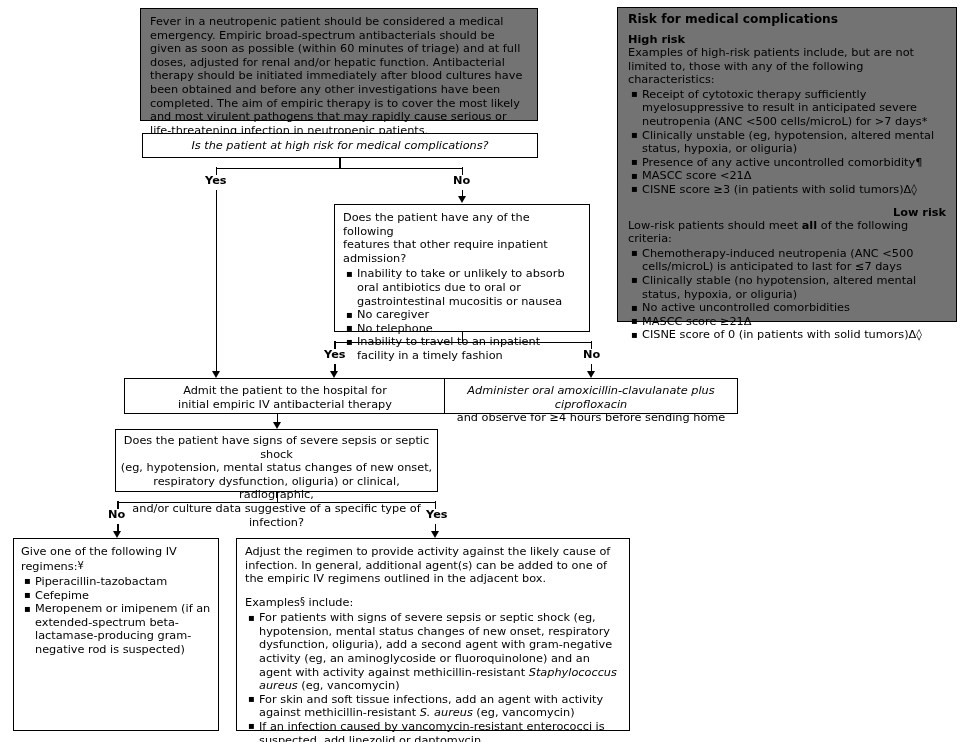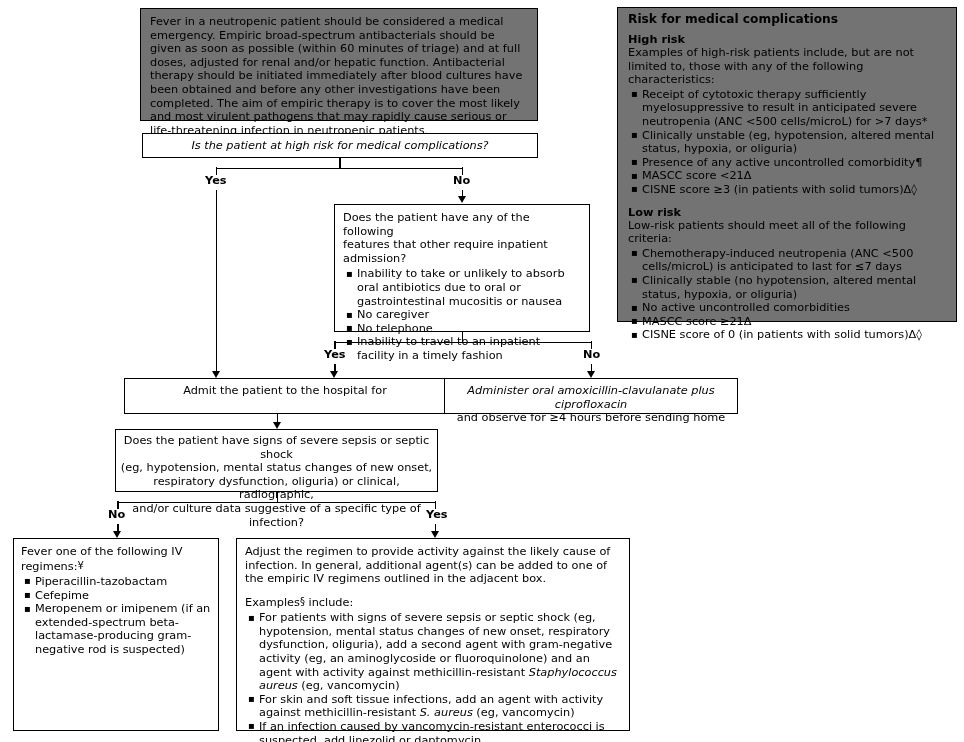--- a/index.html
+++ b/index.html
@@ -10,21 +10,21 @@
     -webkit-font-smoothing:antialiased;
   }
   .box{
     position:absolute;box-sizing:border-box;
     border:1.5px solid #000;background:#fff;
   }
   .box.shaded{background:#737373;}
   .box .pad{padding:6px 9px;}
   .t{font-size:11.3px;line-height:13.6px;}
   .ctr{text-align:center;}
-  b,.bold{font-weight:normal;}
+  b,.bold{font-weight:bold;}
   i,.ital{font-style:italic;}
   ul.bl{list-style:none;margin:1px 0 0 0;padding:0;}
   ul.bl>li{
     position:relative;padding-left:12px;margin-bottom:0px;
   }
   ul.bl>li:before{
     content:"\25AA";position:absolute;left:1px;top:-0.5px;font-size:10px;
   }
   ul.bl.ind>li{padding-left:14px;}
   ul.bl.ind>li:before{left:3px;}
@@ -57,21 +57,21 @@
     <div class="sub">High risk</div>
     <div class="t">Examples of high-risk patients include, but are not limited to, those with any of the following characteristics:</div>
     <ul class="bl t ind">
       <li>Receipt of cytotoxic therapy sufficiently myelosuppressive to result in anticipated severe neutropenia (ANC &lt;500 cells/microL) for &gt;7 days*</li>
       <li>Clinically unstable (eg, hypotension, altered mental status, hypoxia, or oliguria)</li>
       <li>Presence of any active uncontrolled comorbidity¶</li>
       <li>MASCC score &lt;21Δ</li>
       <li>CISNE score ≥3 (in patients with solid tumors)Δ◊</li>
     </ul>
 
-    <div class="sub" style="margin-top:9px;">Low risk</div>
+    <div class="sub" style="margin-top:9px;text-align:right;">Low risk</div>
     <div class="t"><span>Low-risk patients should meet </span><b>all</b><span> of the following criteria:</span></div>
     <ul class="bl t ind">
       <li>Chemotherapy-induced neutropenia (ANC &lt;500 cells/microL) is anticipated to last for ≤7 days</li>
       <li>Clinically stable (no hypotension, altered mental status, hypoxia, or oliguria)</li>
       <li>No active uncontrolled comorbidities</li>
       <li>MASCC score ≥21Δ</li>
       <li>CISNE score of 0 (in patients with solid tumors)Δ◊</li>
     </ul>
   </div>
 </div>
@@ -112,20 +112,21 @@
 <div class="vline" style="left:590.5px;top:341px;height:8px;"></div>
 <div class="lbl" style="left:324px;top:349px;">Yes</div>
 <div class="lbl" style="left:583px;top:349px;">No</div>
 <div class="vline" style="left:334px;top:364px;height:8px;"></div>
 <div class="arrow" style="left:330.2px;top:371px;"></div>
 <div class="vline" style="left:590.5px;top:364px;height:8px;"></div>
 <div class="arrow" style="left:586.7px;top:371px;"></div>
 
 <div class="box" style="left:124px;top:378px;width:322px;height:36px;">
   <div class="t ctr" style="padding-top:5px;">Admit the patient to the hospital for</div>
+  <div class="t ctr">initial empiric IV antibacterial therapy</div>
 </div>
 
 <div class="box" style="left:444px;top:378px;width:294px;height:36px;">
   <div class="t ctr" style="padding-top:5px;font-style:italic;">Administer oral amoxicillin-clavulanate plus ciprofloxacin</div>
   <div class="t ctr">and observe for ≥4 hours before sending home</div>
 </div>
 
 <div class="vline" style="left:276.5px;top:414px;height:9px;"></div>
 <div class="arrow" style="left:272.7px;top:422px;"></div>
 
@@ -142,21 +143,21 @@
 <div class="vline" style="left:434.5px;top:501px;height:8px;"></div>
 <div class="lbl" style="left:108px;top:509px;">No</div>
 <div class="lbl" style="left:426px;top:509px;">Yes</div>
 <div class="vline" style="left:117px;top:524px;height:8px;"></div>
 <div class="arrow" style="left:113.2px;top:531px;"></div>
 <div class="vline" style="left:434.5px;top:524px;height:8px;"></div>
 <div class="arrow" style="left:430.7px;top:531px;"></div>
 
 <div class="box" style="left:13px;top:538px;width:206px;height:193px;">
   <div class="pad t" style="padding:6px 7px;">
-    <div><span>Fever one of the following IV regimens:</span><span class="sup">¥</span></div>
+    <div><span>Give one of the following IV regimens:</span><span class="sup">¥</span></div>
     <ul class="bl ind" style="margin-top:2px;">
       <li>Piperacillin-tazobactam</li>
       <li>Cefepime</li>
       <li>Meropenem or imipenem (if an extended-spectrum beta-lactamase-producing gram-negative rod is suspected)</li>
     </ul>
   </div>
 </div>
 
 <div class="box" style="left:236px;top:538px;width:394px;height:193px;">
   <div class="pad t" style="padding:6px 8px;">

